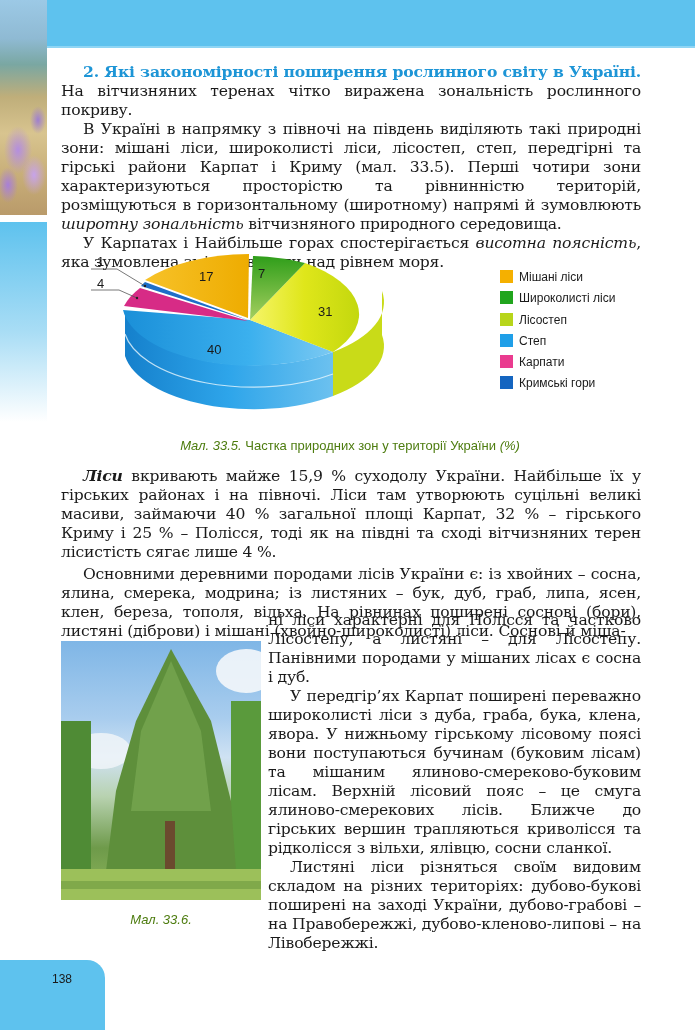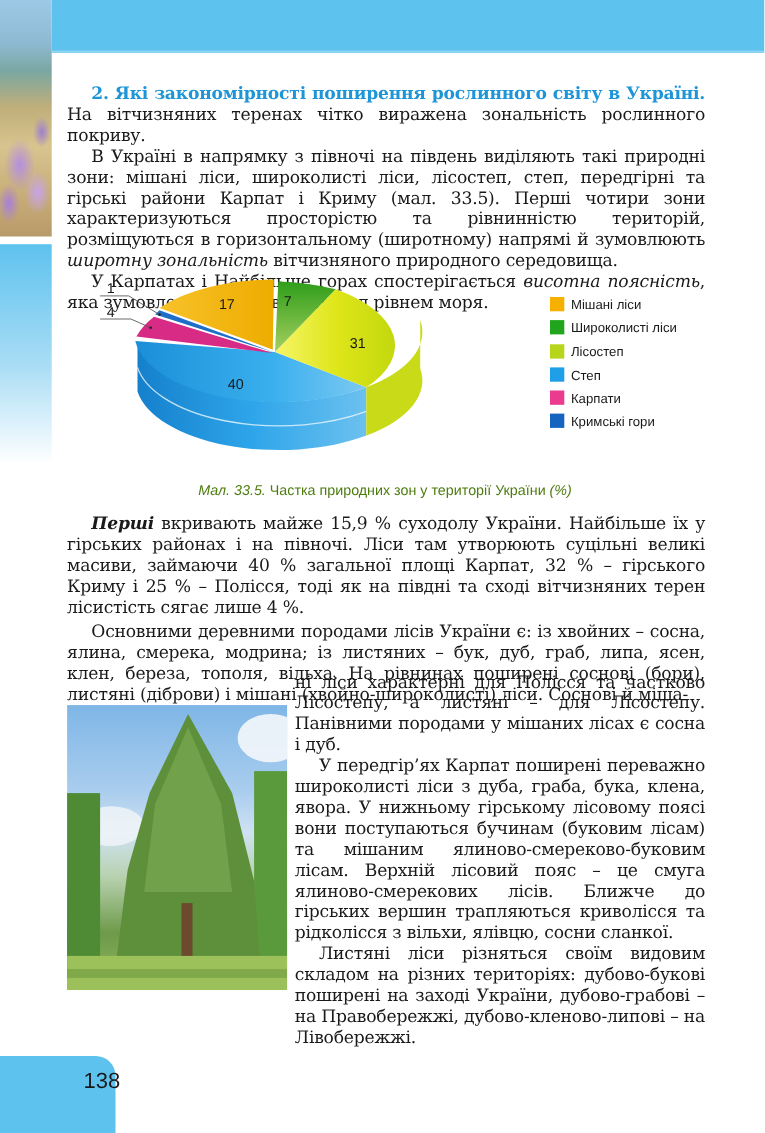--- a/index.html
+++ b/index.html
@@ -26,23 +26,23 @@
   .side-band {
     position: absolute; left: 0; top: 222px; width: 47px; height: 200px;
     background: linear-gradient(180deg, #5ec2ee 0%, #a9ddf5 55%, #ffffff 100%);
   }
   .page-tab {
     position: absolute; left: 0; top: 960px; width: 105px; height: 70px;
     background: #5ec2ee;
     border-top-right-radius: 18px;
   }
   .page-number {
-    position: absolute; left: 76px; top: 972px;
+    position: absolute; left: 52px; top: 972px;
     font-family: "Liberation Sans", sans-serif;
-    font-size: 20px; color: #1a1a1a;
+    font-size: 12px; color: #1a1a1a;
   }
   .text-block {
     position: absolute; left: 61px; width: 580px;
     font-size: 15.6px; line-height: 19px;
     text-align: justify; letter-spacing: -0.2px;
   }
   .text-block p { margin: 0; text-indent: 22px; }
   .text-block p.noindent { text-indent: 0; }
   .heading-blue { color: #1d95d6; font-weight: bold; }
   .ital { font-style: italic; }
@@ -64,21 +64,21 @@
     background: linear-gradient(180deg, #7fb6e6 0%, #a9cdee 30%, #cfe2f3 45%, #b8d2b0 60%, #6e9a4a 80%, #8fb85c 100%);
   }
 </style>
 </head>
 <body>
 
 <div class="topbar"></div>
 <div class="side-photo"></div>
 <div class="side-band"></div>
 
-<div class="text-block" style="top:75px;">
+<div class="text-block" style="top:62px;">
   <p><span class="heading-blue">2. Які закономірності поширення рослинного світу в Україні.</span><span> На вітчизняних теренах чітко виражена зональність рослинного покриву.</span></p>
   <p><span>В Україні в напрямку з півночі на південь виділяють такі природні зони:  мішані ліси, широколисті ліси, лісостеп, степ, передгірні та гірські райони Карпат і Криму (мал. 33.5). Перші чотири зони характеризуються просторістю та рівнинністю територій, розміщуються в горизонтальному (широтному) напрямі й зумовлюють </span><span class="ital">широтну зональність</span><span> вітчизняного природного середовища.</span></p>
   <p><span>У Карпатах і Найбільше горах спостерігається </span><span class="ital">висотна поясність</span><span>, яка зумовлена зміною висоти над рівнем моря.</span></p>
 </div>
 
 <div class="chart-area">
   <svg class="pie-svg" width="320" height="185" viewBox="0 0 320 185">
     <defs>
       <linearGradient id="gBlue" x1="0" x2="1" y1="0" y2="0">
         <stop offset="0" stop-color="#1a8fd8"></stop>
@@ -160,21 +160,21 @@
       <span>Кримські гори</span>
     </div>
   </div>
 </div>
 
 <div class="caption" style="left:100px; top:438px; width:500px;">
   <span class="ital">Мал. 33.5.</span><span> Частка природних зон у території України </span><span class="ital">(%)</span>
 </div>
 
 <div class="text-block" style="top:466px;">
-  <p><span class="bold-ital">Перші</span><span> вкривають майже 15,9 % суходолу України. Найбільше їх у гірських районах і на півночі. Ліси там утворюють суцільні великі масиви, займаючи 40 % загальної площі Карпат, 32 % – гірського Криму і 25 % – Полісся, тоді як на півдні та сході вітчизняних терен лісистість сягає лише 4 %.</span></p>
+  <p><span class="bold-ital">Ліси</span><span> вкривають майже 15,9 % суходолу України. Найбільше їх у гірських районах і на півночі. Ліси там утворюють суцільні великі масиви, займаючи 40 % загальної площі Карпат, 32 % – гірського Криму і 25 % – Полісся, тоді як на півдні та сході вітчизняних терен лісистість сягає лише 4 %.</span></p>
   <p style="margin-top:3px;">Основними деревними породами лісів України є: із хвойних – сосна, ялина, смерека, модрина; із листяних – бук, дуб, граб, липа, ясен, клен, береза, тополя, вільха. На рівнинах поширені соснові (бори), листяні (діброви) і мішані (хвойно-широколисті) ліси. Соснові й міша-</p>
 </div>
 
 <div class="photo">
   <svg width="200" height="259" viewBox="0 0 200 259">
     <ellipse cx="185" cy="30" rx="30" ry="22" fill="#f4f7fb" opacity="0.9"></ellipse>
     <ellipse cx="40" cy="110" rx="30" ry="18" fill="#f0f4f8" opacity="0.85"></ellipse>
     <rect x="0" y="80" width="30" height="170" fill="#4f8b35"></rect>
     <rect x="170" y="60" width="30" height="190" fill="#5a9a3c"></rect>
     <polygon points="110,8 150,80 170,160 175,230 45,230 55,150 75,80" fill="#5e8f3b"></polygon>
@@ -185,16 +185,17 @@
   </svg>
 </div>
 
 <div class="text-block" style="top:611px; left:268px; width:373px;">
   <p class="noindent">ні ліси характерні для Полісся та частково Лісостепу, а листяні – для Лісостепу. Панівними породами у мішаних лісах є сосна і дуб.</p>
   <p>У передгір’ях Карпат поширені переважно широколисті ліси з дуба, граба, бука, клена, явора. У нижньому гірському лісовому поясі вони поступаються бучинам (буковим лісам) та мішаним ялиново-смереково-буковим лісам. Верхній лісовий пояс – це смуга ялиново-смерекових лісів. Ближче до гірських вершин трапляються криволісся та рідколісся з вільхи, ялівцю, сосни сланкої.</p>
   <p>Листяні ліси різняться своїм видовим складом на різних територіях: дубово-букові поширені на заході України, дубово-грабові – на Правобережжі, дубово-кленово-липові – на Лівобережжі.</p>
 </div>
 
 <div class="caption" style="left:61px; top:911px; width:200px; line-height:17px;">
+  <div class="ital">Мал. 33.6.</div>
 </div>
 
 <div class="page-tab"></div>
 <div class="page-number">138</div>
 
 </body></html>

